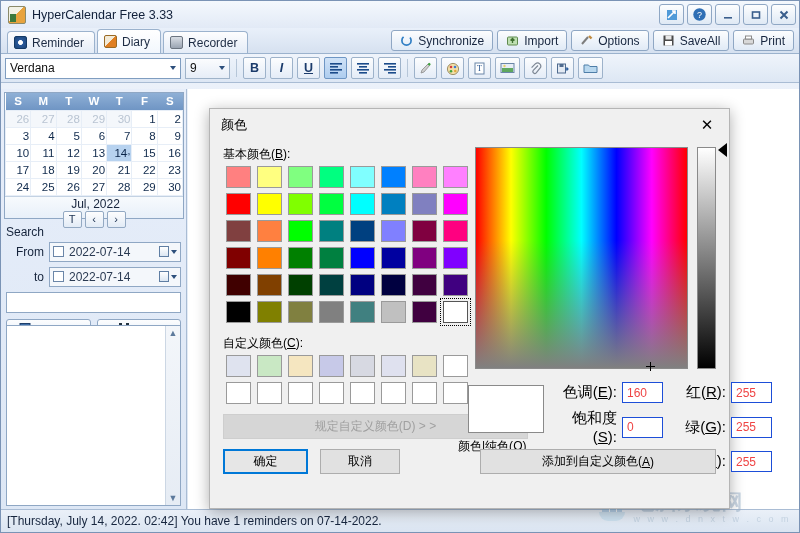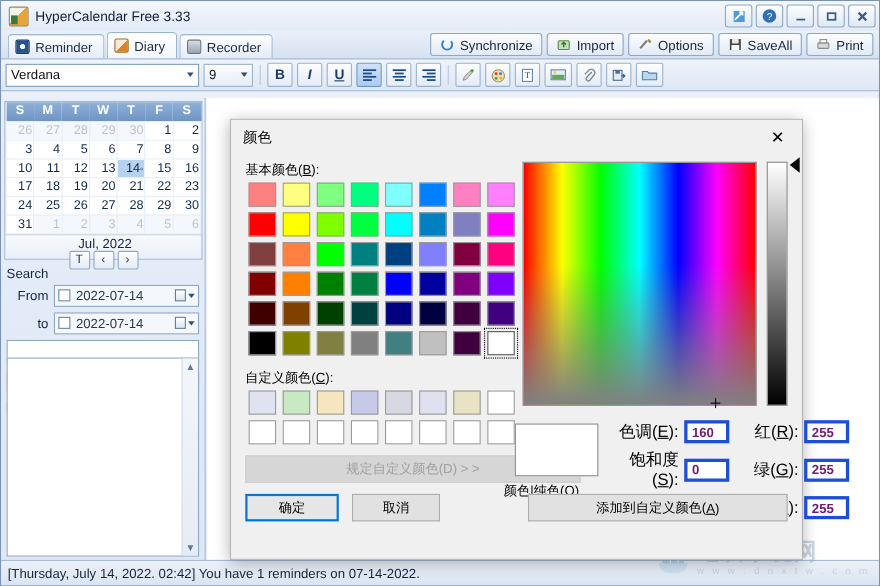--- a/index.html
+++ b/index.html
@@ -293,22 +293,22 @@
     background:#ffffff;border:1px solid #8a8a8a;
   }
   .preview-label{position:absolute;left:248px;top:298px;}
 
   .fgrid{position:absolute;left:345px;top:242px;}
   .frow{display:flex;align-items:center;margin-bottom:6px;}
   .fcell{display:flex;align-items:center;gap:5px;}
   .fcell .fl{width:62px;text-align:right;font-size:15px;color:#000;}
   .fcell.r .fl{width:46px;}
   .fbox{
-    width:41px;height:21px;border:3px solid #1d4ed8;background:#fff;
-    font-size:12px;color:#701a75;display:flex;align-items:center;padding-left:4px;font-weight:bold;
+    width:41px;height:21px;border:1px solid #1d4ed8;background:#fff;
+    font-size:12px;color:#ef4444;display:flex;align-items:center;padding-left:4px;
   }
   .gap{width:17px;}
 
   .add-btn{
     position:absolute;left:270px;top:309px;width:236px;height:25px;
     background:#e1e1e1;border:1px solid #adadad;
     display:flex;align-items:center;justify-content:center;font-size:12px;color:#000;
   }
 </style>
 </head>
@@ -564,29 +564,20 @@
           </tr>
           <tr>
             <td>24</td>
             <td>25</td>
             <td>26</td>
             <td>27</td>
             <td>28</td>
             <td>29</td>
             <td>30</td>
           </tr>
-          <tr>
-            <td>31</td>
-            <td class="dim">1</td>
-            <td class="dim">2</td>
-            <td class="dim">3</td>
-            <td class="dim">4</td>
-            <td class="dim">5</td>
-            <td class="dim">6</td>
-          </tr>
         </tbody>
       </table>
       <div class="calfoot">
         <span class="mlabel">Jul, 2022</span>
         <span class="navbtns">
           <span class="navbtn">T</span>
           <span class="navbtn">‹</span>
           <span class="navbtn">›</span>
         </span>
       </div>

